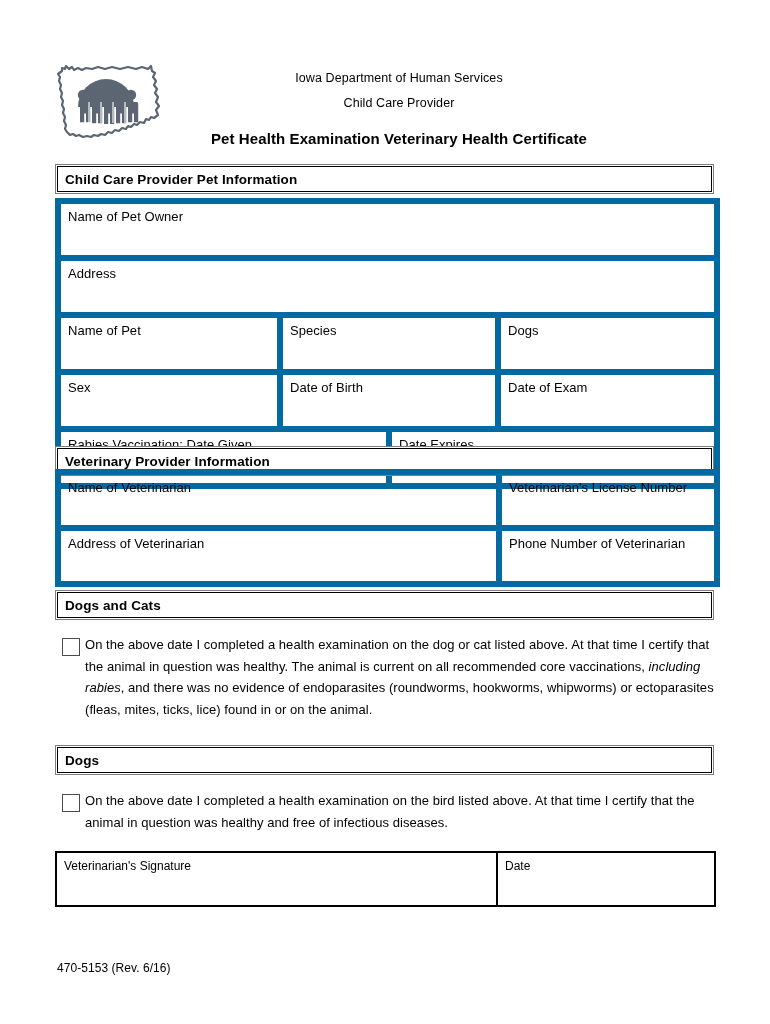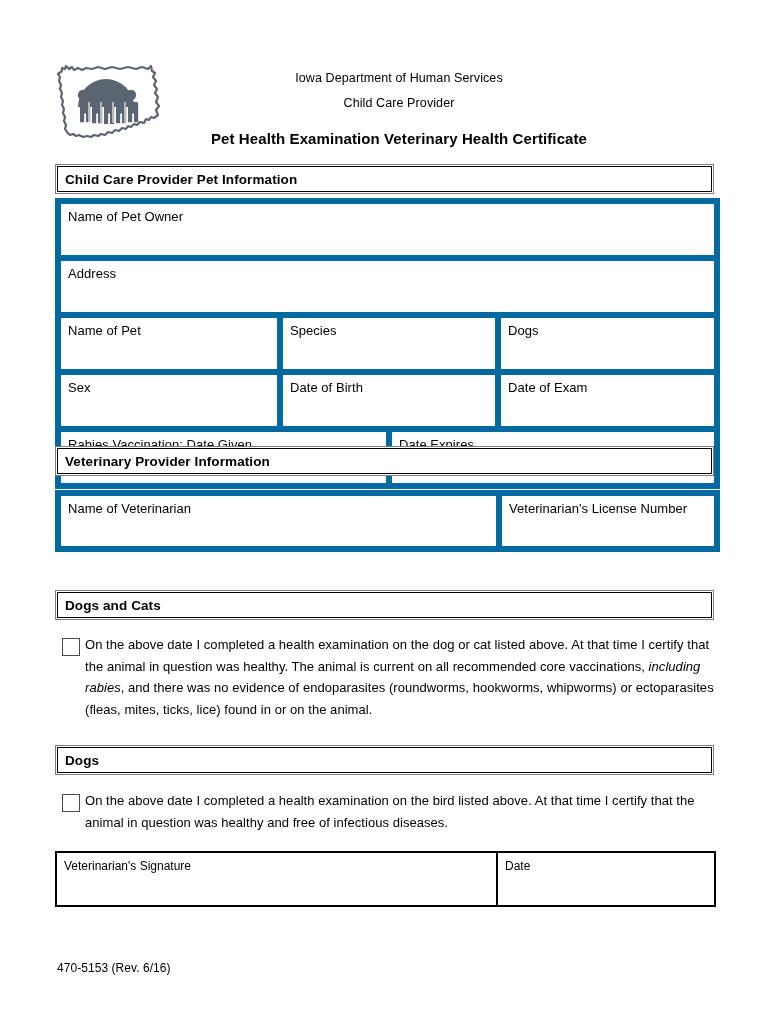--- a/index.html
+++ b/index.html
@@ -274,33 +274,43 @@
       </tr>
     </tbody>
   </table>
 
   <div class="section-bar" style="top:446px; height:30px;">
     <div class="section-bar-inner">
       <span class="section-bar-label">Veterinary Provider Information</span>
     </div>
   </div>
 
-  <table class="form-table" style="top:490px;">
+  <table class="form-table" style="top:469px;">
     <colgroup>
         <col style="width:441px">
         <col style="width:218px">
       </colgroup>
     <tbody>
       <tr>
         <td style="height:45px">
           <span class="cell-label">Name of Veterinarian</span>
           <span></span>
         </td>
         <td>
           <span class="cell-label">Veterinarian's License Number</span>
+          <span></span>
+        </td>
+      </tr>
+      <tr>
+        <td style="height:45px">
+          <span class="cell-label">Address of Veterinarian</span>
+          <span></span>
+        </td>
+        <td>
+          <span class="cell-label">Phone Number of Veterinarian</span>
           <span></span>
         </td>
       </tr>
     </tbody>
   </table>
 
   <div class="section-bar" style="top:590px; height:30px;">
     <div class="section-bar-inner">
       <span class="section-bar-label">Dogs and Cats</span>
     </div>

